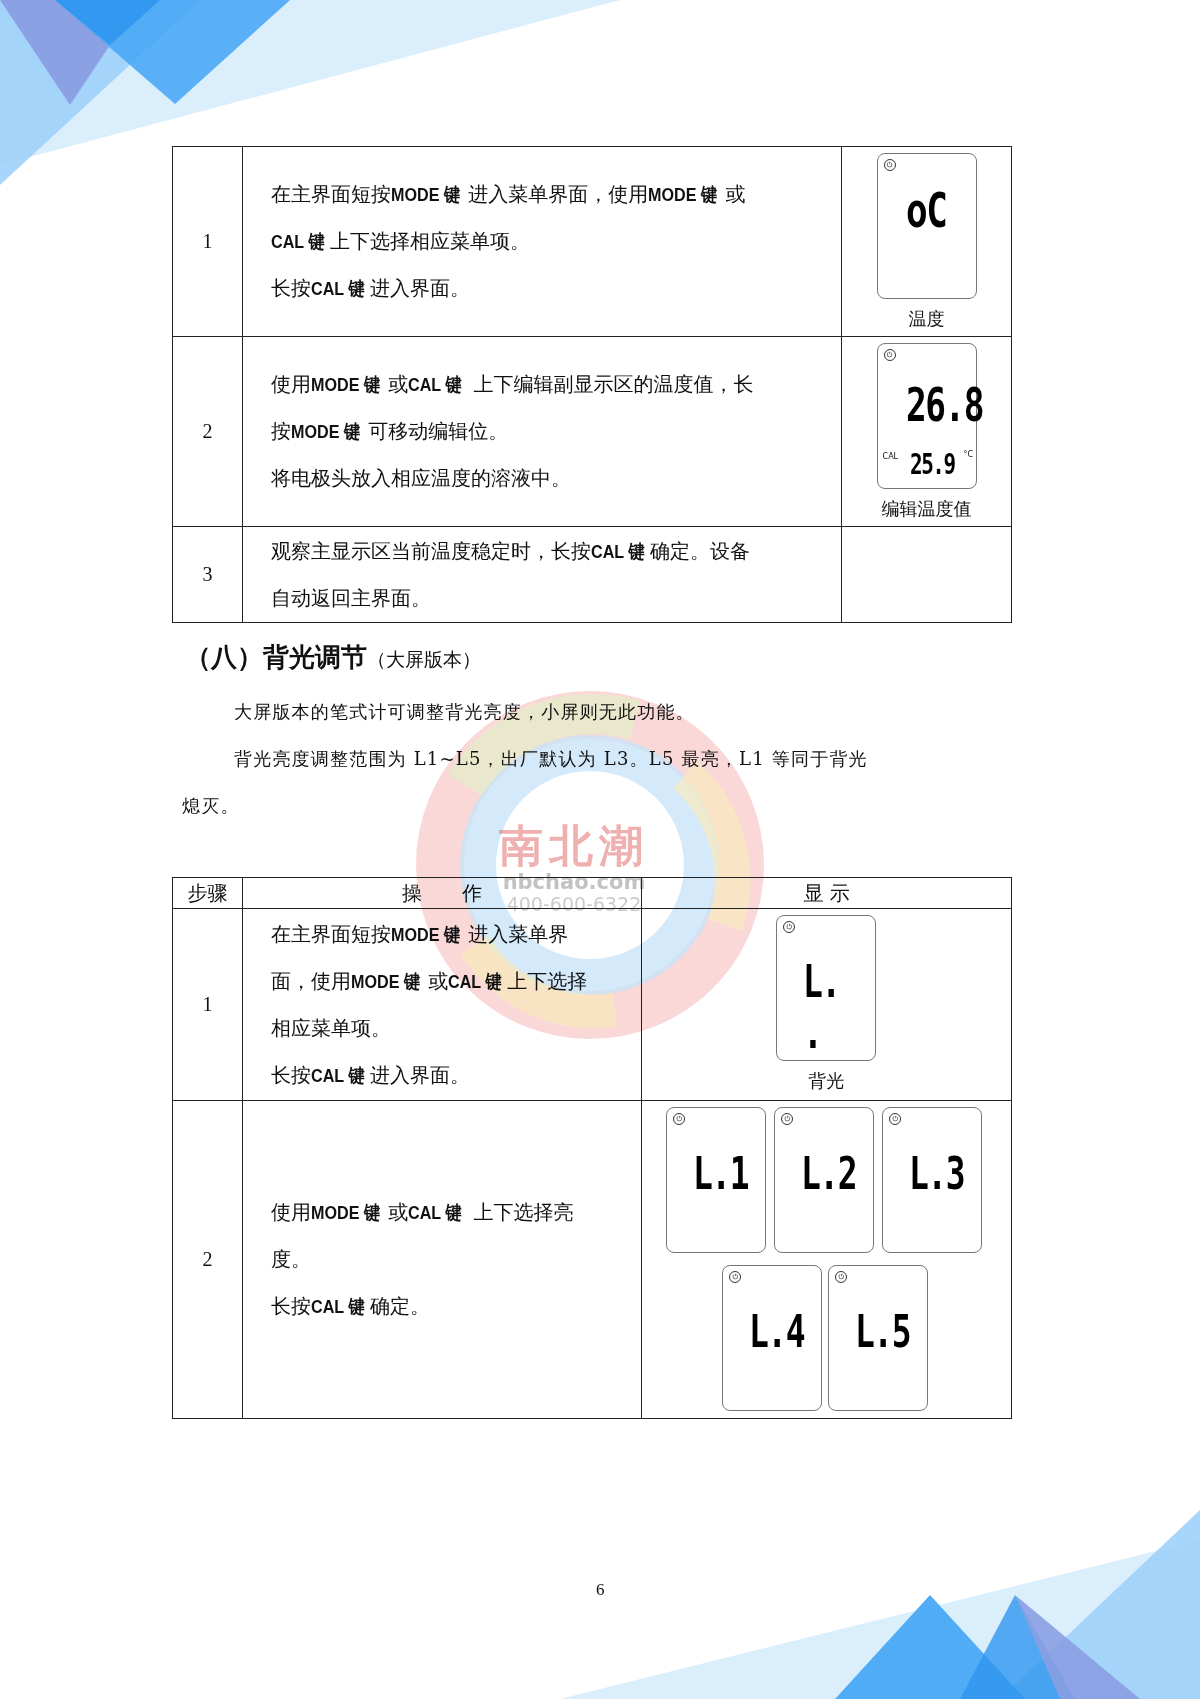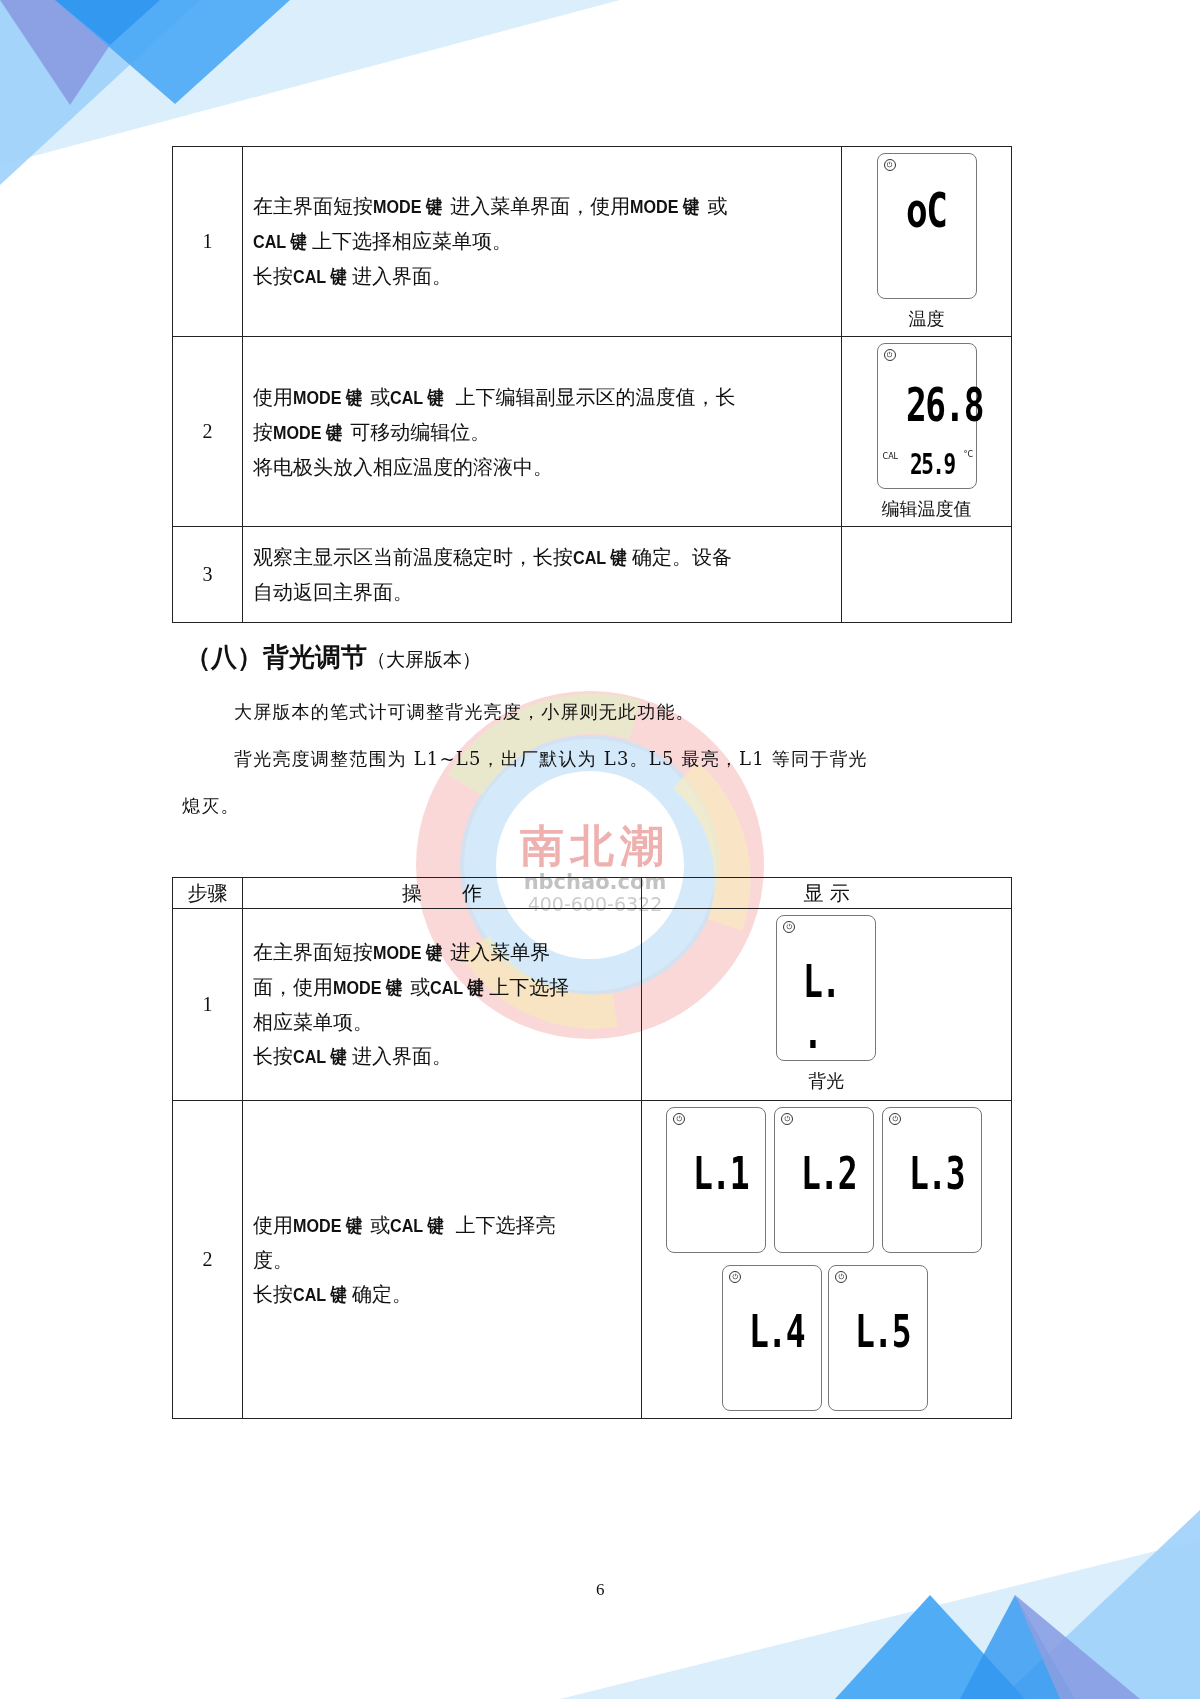--- a/index.html
+++ b/index.html
@@ -4,29 +4,29 @@
 <style>
   html, body { margin: 0; padding: 0; }
   body {
     width: 1200px; height: 1699px; position: relative; overflow: hidden;
     background: #ffffff;
     font-family: "DejaVu Serif", "Liberation Serif", serif;
     color: #111;
   }
   .deco { position: absolute; left: 0; top: 0; width: 1200px; height: 1699px; pointer-events: none; }
   .watermark { position: absolute; left: 385px; top: 665px; width: 410px; height: 395px; pointer-events: none; opacity: 0.55; }
-  .wm-text { position: absolute; left: 520px; top: 822px; pointer-events: none; text-align: center; }
+  .wm-text { position: absolute; left: 499px; top: 822px; pointer-events: none; text-align: center; }
   .wm-cn { font-family: "DejaVu Serif", serif; font-size: 44px; font-weight: bold; color: rgba(220,80,80,0.45); letter-spacing: 6px; line-height: 48px; }
   .wm-en { font-family: "DejaVu Sans", sans-serif; font-size: 21px; font-weight: bold; color: rgba(120,120,120,0.45); line-height: 24px; }
   .wm-ph { font-family: "DejaVu Sans", sans-serif; font-size: 19px; color: rgba(140,140,140,0.45); line-height: 20px; }
 
   table.steps { position: absolute; border-collapse: collapse; font-size: 20px; }
   table.steps td, table.steps th { border: 1.2px solid #222; padding: 0; vertical-align: middle; }
   .num { text-align: center; font-family: "Liberation Serif", serif; font-size: 20px; }
-  .op { padding: 0 10px !important; line-height: 34px; font-size: 20px; }
+  .op { padding: 0 28px !important; line-height: 47px; font-size: 20px; }
   .op .line { display: block; }
   .kw { font-family: "Liberation Sans", sans-serif; font-weight: bold; font-size: 19px; transform: scaleX(0.85); display: inline-block; transform-origin: left center; margin-right: -4px; }
   .th { font-weight: normal; text-align: center; font-size: 20px; height: 30px; }
 
   .lcd { position: relative; border: 1px solid #777; border-radius: 8px; background: #fff; box-sizing: border-box; }
   .lcd .pw { position: absolute; left: 6px; top: 5px; width: 10px; height: 10px; border: 1px solid #333; border-radius: 50%; font-size: 7px; line-height: 10px; text-align: center; font-family: "DejaVu Sans", sans-serif; }
   .lcd .seg { position: absolute; font-family: "DejaVu Sans Mono", monospace; font-weight: bold; color: #000; letter-spacing: -2px; transform: scaleX(0.75); transform-origin: left top; }
   .cap { text-align: center; font-size: 18px; }
 
   .heading { position: absolute; left: 185px; top: 640px; font-size: 26px; font-weight: bold; font-family: "DejaVu Sans", sans-serif; }

